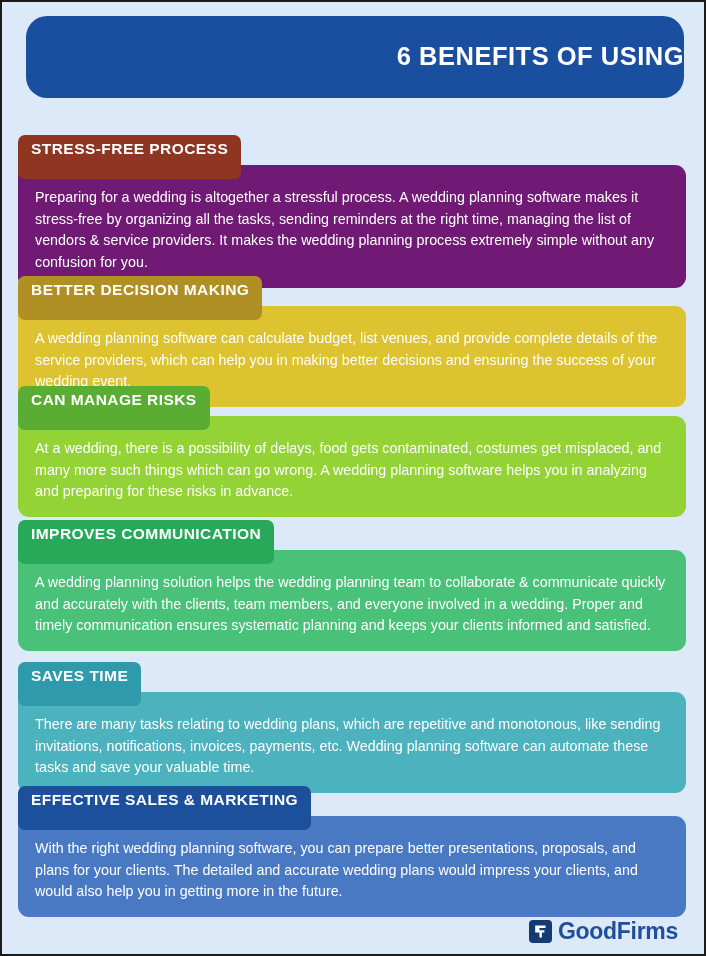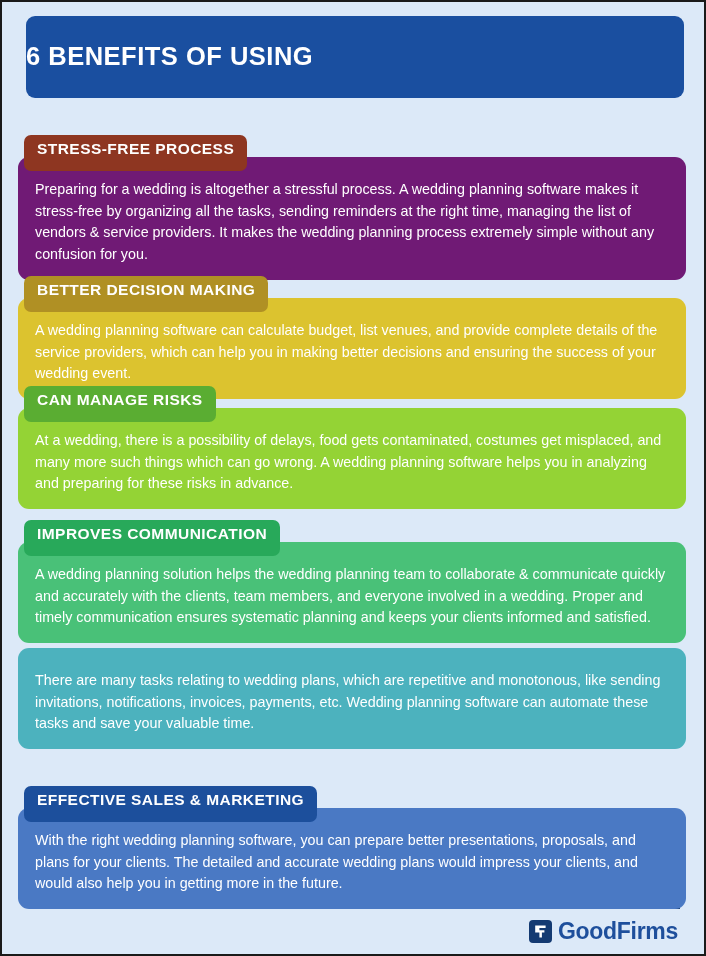--- a/index.html
+++ b/index.html
@@ -23,24 +23,24 @@
     padding: 0;
   }
   
   .header {
     position: absolute;
     left: 24px;
     top: 14px;
     width: 658px;
     height: 82px;
     background: #1a4fa0;
-    border-radius: 9px;
+    border-radius: 21px;
     display: flex;
     flex-direction: column;
-    align-items: flex-start;
+    align-items: flex-end;
     justify-content: center;
   }
   .header-line {
     color: #ffffff;
     font-size: 25.5px;
     font-weight: bold;
     letter-spacing: 0.5px;
     line-height: 1.22;
     text-align: center;
     white-space: nowrap;
@@ -48,22 +48,21 @@
   
   .block {
     position: absolute;
     left: 16px;
     width: 668px;
   }
   .block-tab {
     position: relative;
     z-index: 2;
     display: inline-block;
-    margin-left: 6px;
-    padding: 5px 13px 13px 13px;
+    padding: 5px 13px 21px 13px;
     border-radius: 7px;
     color: #ffffff;
     font-size: 15.5px;
     font-weight: bold;
     letter-spacing: 0.45px;
     white-space: nowrap;
   }
   .block-body {
     position: relative;
     z-index: 1;
@@ -132,20 +131,21 @@
     <div class="block-tab" style="background: rgb(90, 173, 50);">CAN MANAGE RISKS</div>
     <div class="block-body" style="background: rgb(148, 211, 53);">At a wedding, there is a possibility of delays, food gets contaminated, costumes get misplaced, and many more such things which can go wrong. A wedding planning software helps you in analyzing and preparing for these risks in advance.</div>
   </div>
 
   <div class="block" id="block-3" style="top:518px;">
     <div class="block-tab" style="background: rgb(40, 169, 90);">IMPROVES COMMUNICATION</div>
     <div class="block-body" style="background: rgb(73, 193, 120);">A wedding planning solution helps the wedding planning team to collaborate &amp; communicate quickly and accurately with the clients, team members, and everyone involved in a wedding. Proper and timely communication ensures systematic planning and keeps your clients informed and satisfied.</div>
   </div>
 
   <div class="block" id="block-4" style="top:660px;">
+    <div class="block-tab" style="background: rgb(46, 154, 171);">SAVES TIME</div>
     <div class="block-body" style="background: rgb(76, 178, 190);">There are many tasks relating to wedding plans, which are repetitive and monotonous, like sending invitations, notifications, invoices, payments, etc. Wedding planning software can automate these tasks and save your valuable time.</div>
   </div>
 
   <div class="block" id="block-5" style="top:784px;">
     <div class="block-tab" style="background: rgb(28, 79, 156);">EFFECTIVE SALES &amp; MARKETING</div>
     <div class="block-body" style="background: rgb(74, 121, 196);">With the right wedding planning software, you can prepare better presentations, proposals, and plans for your clients. The detailed and accurate wedding plans would impress your clients, and would also help you in getting more in the future.</div>
   </div>
 
   <div class="divider" style="background: rgb(27, 63, 114);"></div>
   <div class="logo-wrap">

